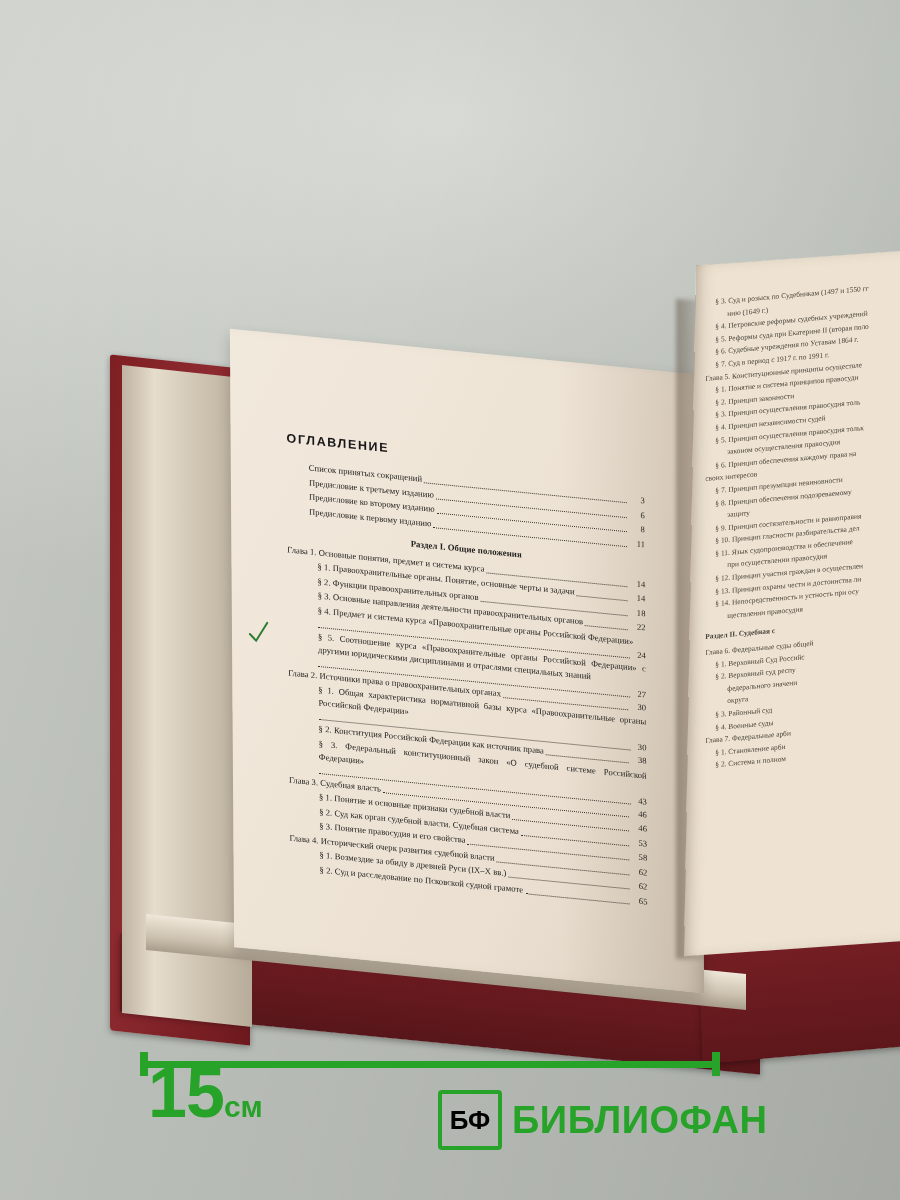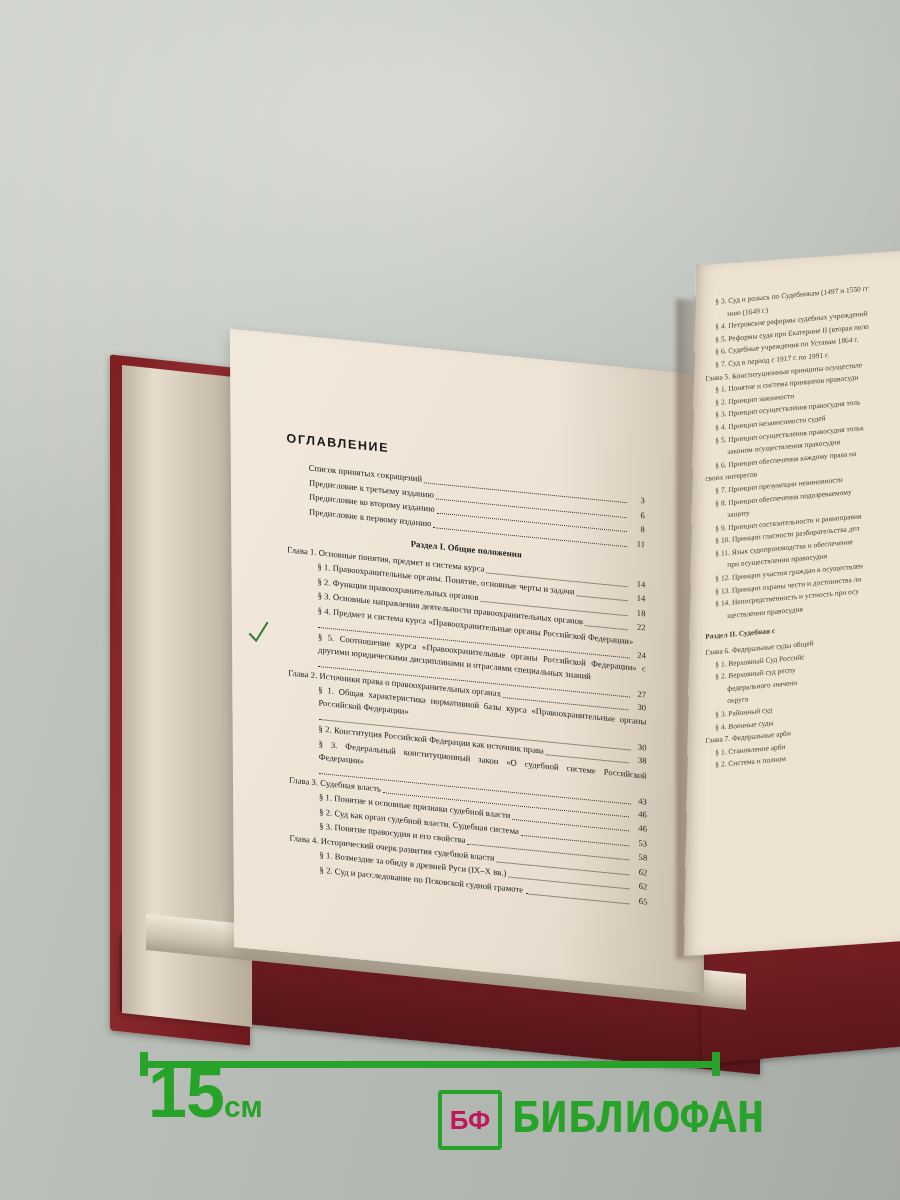--- a/index.html
+++ b/index.html
@@ -159,29 +159,29 @@
     color:#27a329;letter-spacing:-1px;
   }
   #scale-num{font-size:70px;line-height:70px;}
   #scale-unit{font-size:30px;line-height:30px;letter-spacing:0;}
   #brand{
     position:absolute;left:438px;top:1090px;display:flex;align-items:center;gap:10px;
   }
   #brand-mark{
     width:56px;height:52px;border:4px solid #27a329;border-radius:4px;
     display:flex;align-items:center;justify-content:center;
-    font-family:"Liberation Sans", sans-serif;font-weight:700;font-size:26px;color:#be185d;
+    font-family:"Liberation Sans", sans-serif;font-weight:700;font-size:26px;color:#000000;
     position:relative;
   }
   #brand-mark:after{
     content:"";position:absolute;left:50%;top:6px;bottom:6px;width:3px;background:#27a329;
     transform:translateX(-50%);opacity:.0;
   }
   #brand-name{
-    font-family:Liberation Mono, monospace;font-weight:700;font-size:46px;color:#27a329;
+    font-family:Liberation Sans, sans-serif;font-weight:700;font-size:38px;color:#27a329;
     letter-spacing:.5px;
   }
 </style>
 </head>
 <body>
 
 <div id="photo"></div>
 
 <div id="book">
 

